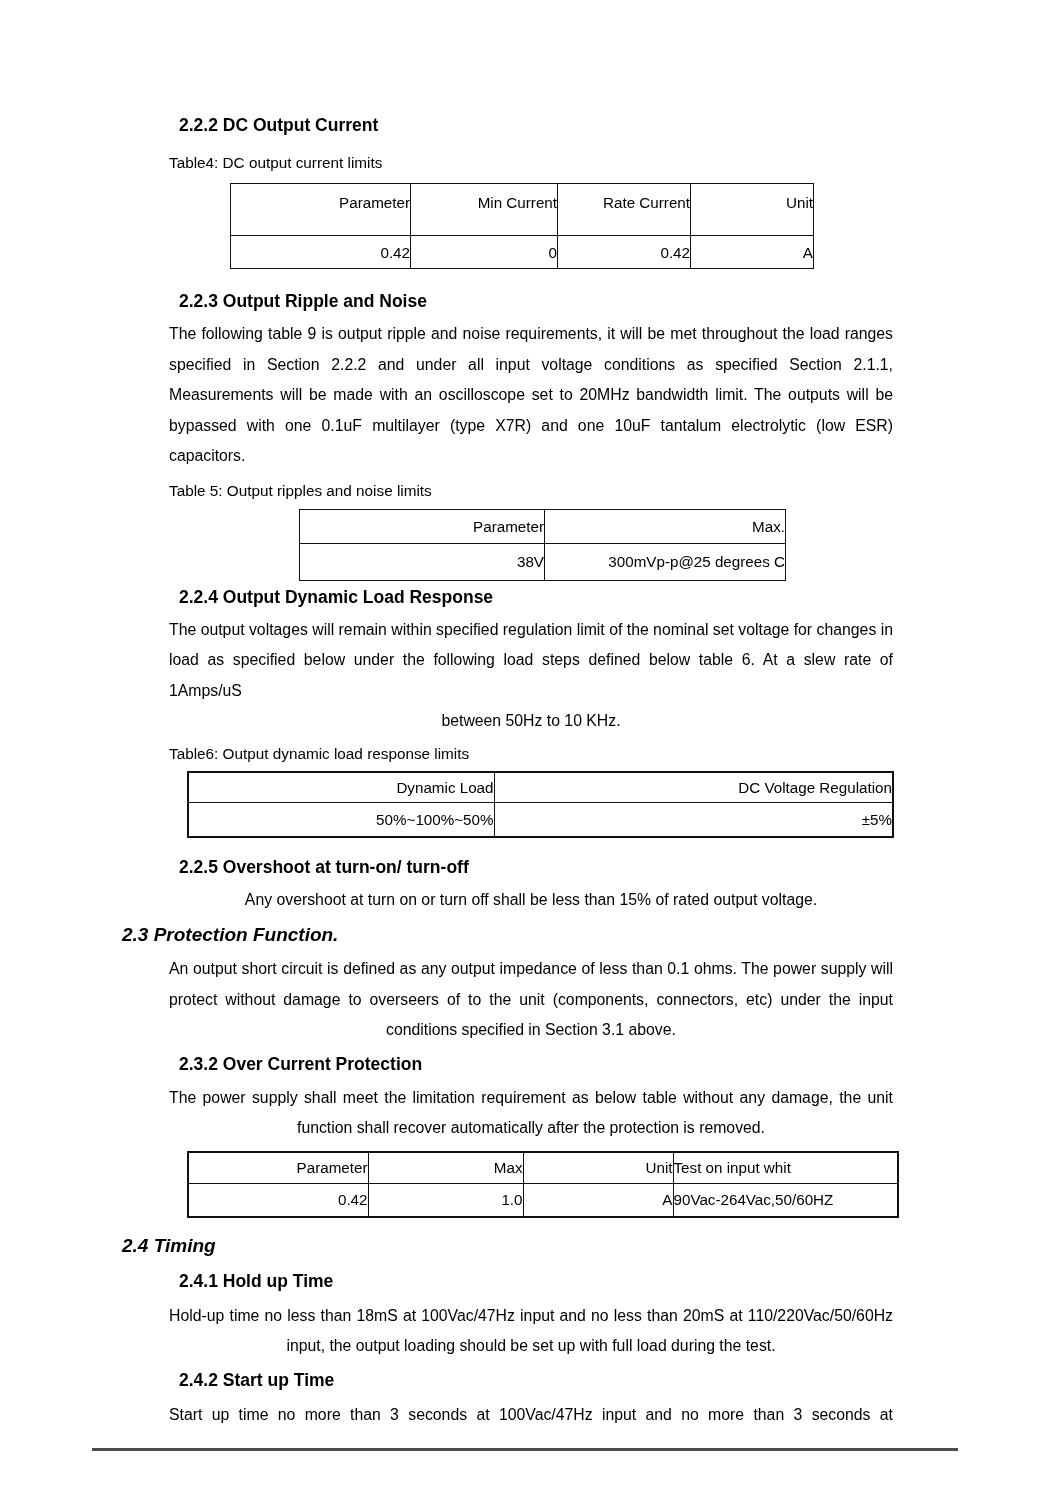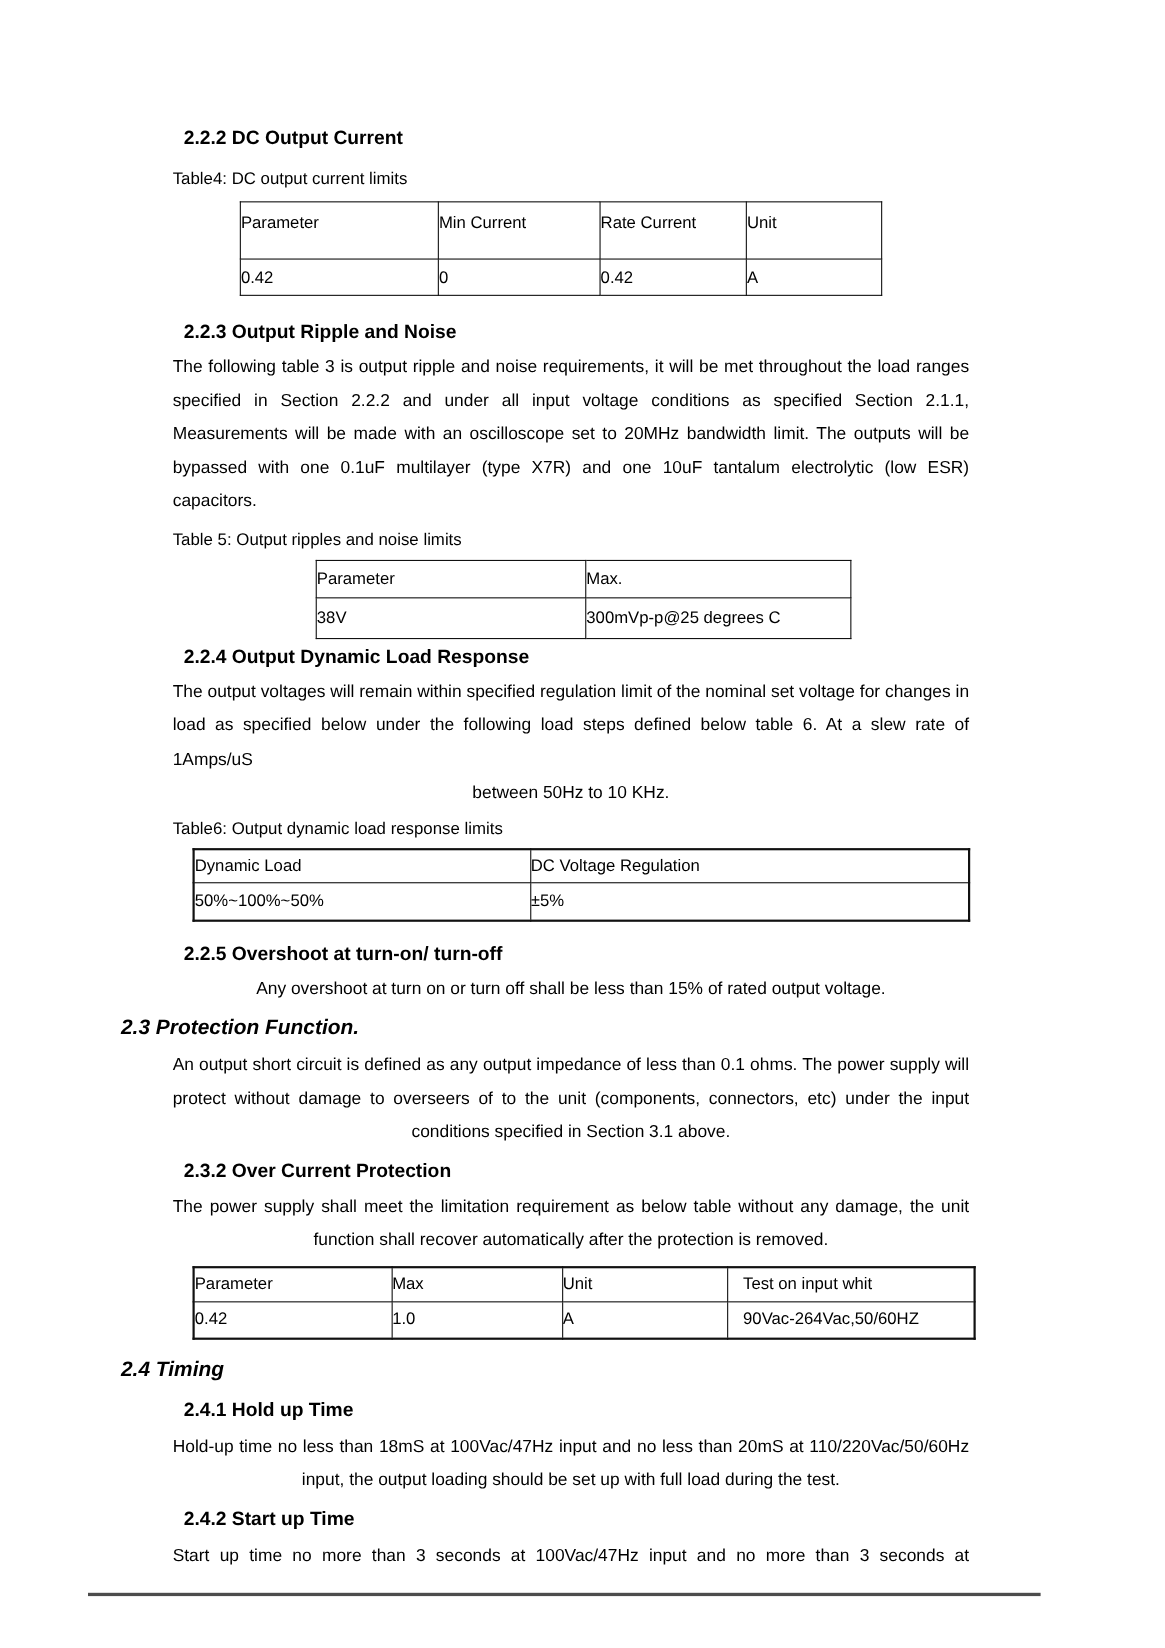--- a/index.html
+++ b/index.html
@@ -4,44 +4,45 @@
 <style>
   * { box-sizing: border-box; }
   html, body { margin: 0; padding: 0; background: #ffffff; }
   .page {
     position: relative;
     width: 960px; height: 1498px;
     background: #ffffff; color: #000000;
     font-family: "Liberation Sans", sans-serif;
     padding: 112px 79px 0 157px;
     overflow: hidden;
+    margin-left: 12px;
   }
   .h3 { font-size: 17.5px; font-weight: 700; line-height: 26px; margin: 0 0 0 10px; }
   .h2 { font-size: 19px;  font-weight: 700; line-height: 27px; margin: 0 0 0 -47px; font-style: italic; }
   .cap { font-size: 15.3px; line-height: 22px; margin: 0; }
   .ln  { font-size: 15.8px; line-height: 30.5px; }
   .jl  { text-align: justify; text-align-last: justify; }
   .ll  { text-align: center; }
   .tbl { border-collapse: collapse; table-layout: fixed; font-size: 15.2px; }
   .tbl th, .tbl td {
     border: 1px solid #111111; font-weight: 400;
-    text-align: left; vertical-align: middle; padding: 0;
+    text-align: right; vertical-align: middle; padding: 0;
     overflow: hidden; white-space: nowrap;
   }
   .t4 th { height: 52px; padding-bottom: 14px; }
   .t4 td { height: 33px; }
   .t5 th { height: 34px; }
   .t5 td { height: 37px; }
   .t6 { border: 2px solid #111111; }
   .t6 th { height: 31px; }
   .t6 td { height: 34px; }
   .t7 { border: 2px solid #111111; }
   .t7 th { height: 32px; }
   .t7 td { height: 33px; }
-  .t7 .left { text-align: left; padding-left: 14px; }
+  .t7 .left { text-align: left; }
   .footer-line {
     position: absolute; left: 80px; top: 1448px;
     width: 866px; height: 3px; background: #4c4c4c;
   }
 </style>
 </head>
 <body>
 
 <div class="page">
 
@@ -65,21 +66,21 @@
         <td>0.42</td>
         <td>0</td>
         <td>0.42</td>
         <td>A</td>
       </tr>
     </tbody>
   </table>
 
   <div class="h3" style="margin-top:19px">2.2.3 Output Ripple and Noise</div>
   <div style="margin-top:5px">
-    <div class="ln jl">The following table 3 is output ripple and noise requirements, it will be met throughout the load ranges</div>
+    <div class="ln jl">The following table 9 is output ripple and noise requirements, it will be met throughout the load ranges</div>
     <div class="ln jl">specified in Section 2.2.2 and under all input voltage conditions as specified Section 2.1.1,</div>
     <div class="ln jl">Measurements will be made with an oscilloscope set to 20MHz bandwidth limit. The outputs will be</div>
     <div class="ln jl">bypassed with one 0.1uF multilayer (type X7R) and one 10uF tantalum electrolytic (low ESR) capacitors.</div>
   </div>
   <div class="cap" style="margin-top:8px">Table 5: Output ripples and noise limits</div>
   <table class="tbl t5" style="margin:7px 0 0 130px; width:486px">
     <colgroup>
         <col style="width:245px">
         <col style="width:241px">
       </colgroup>

